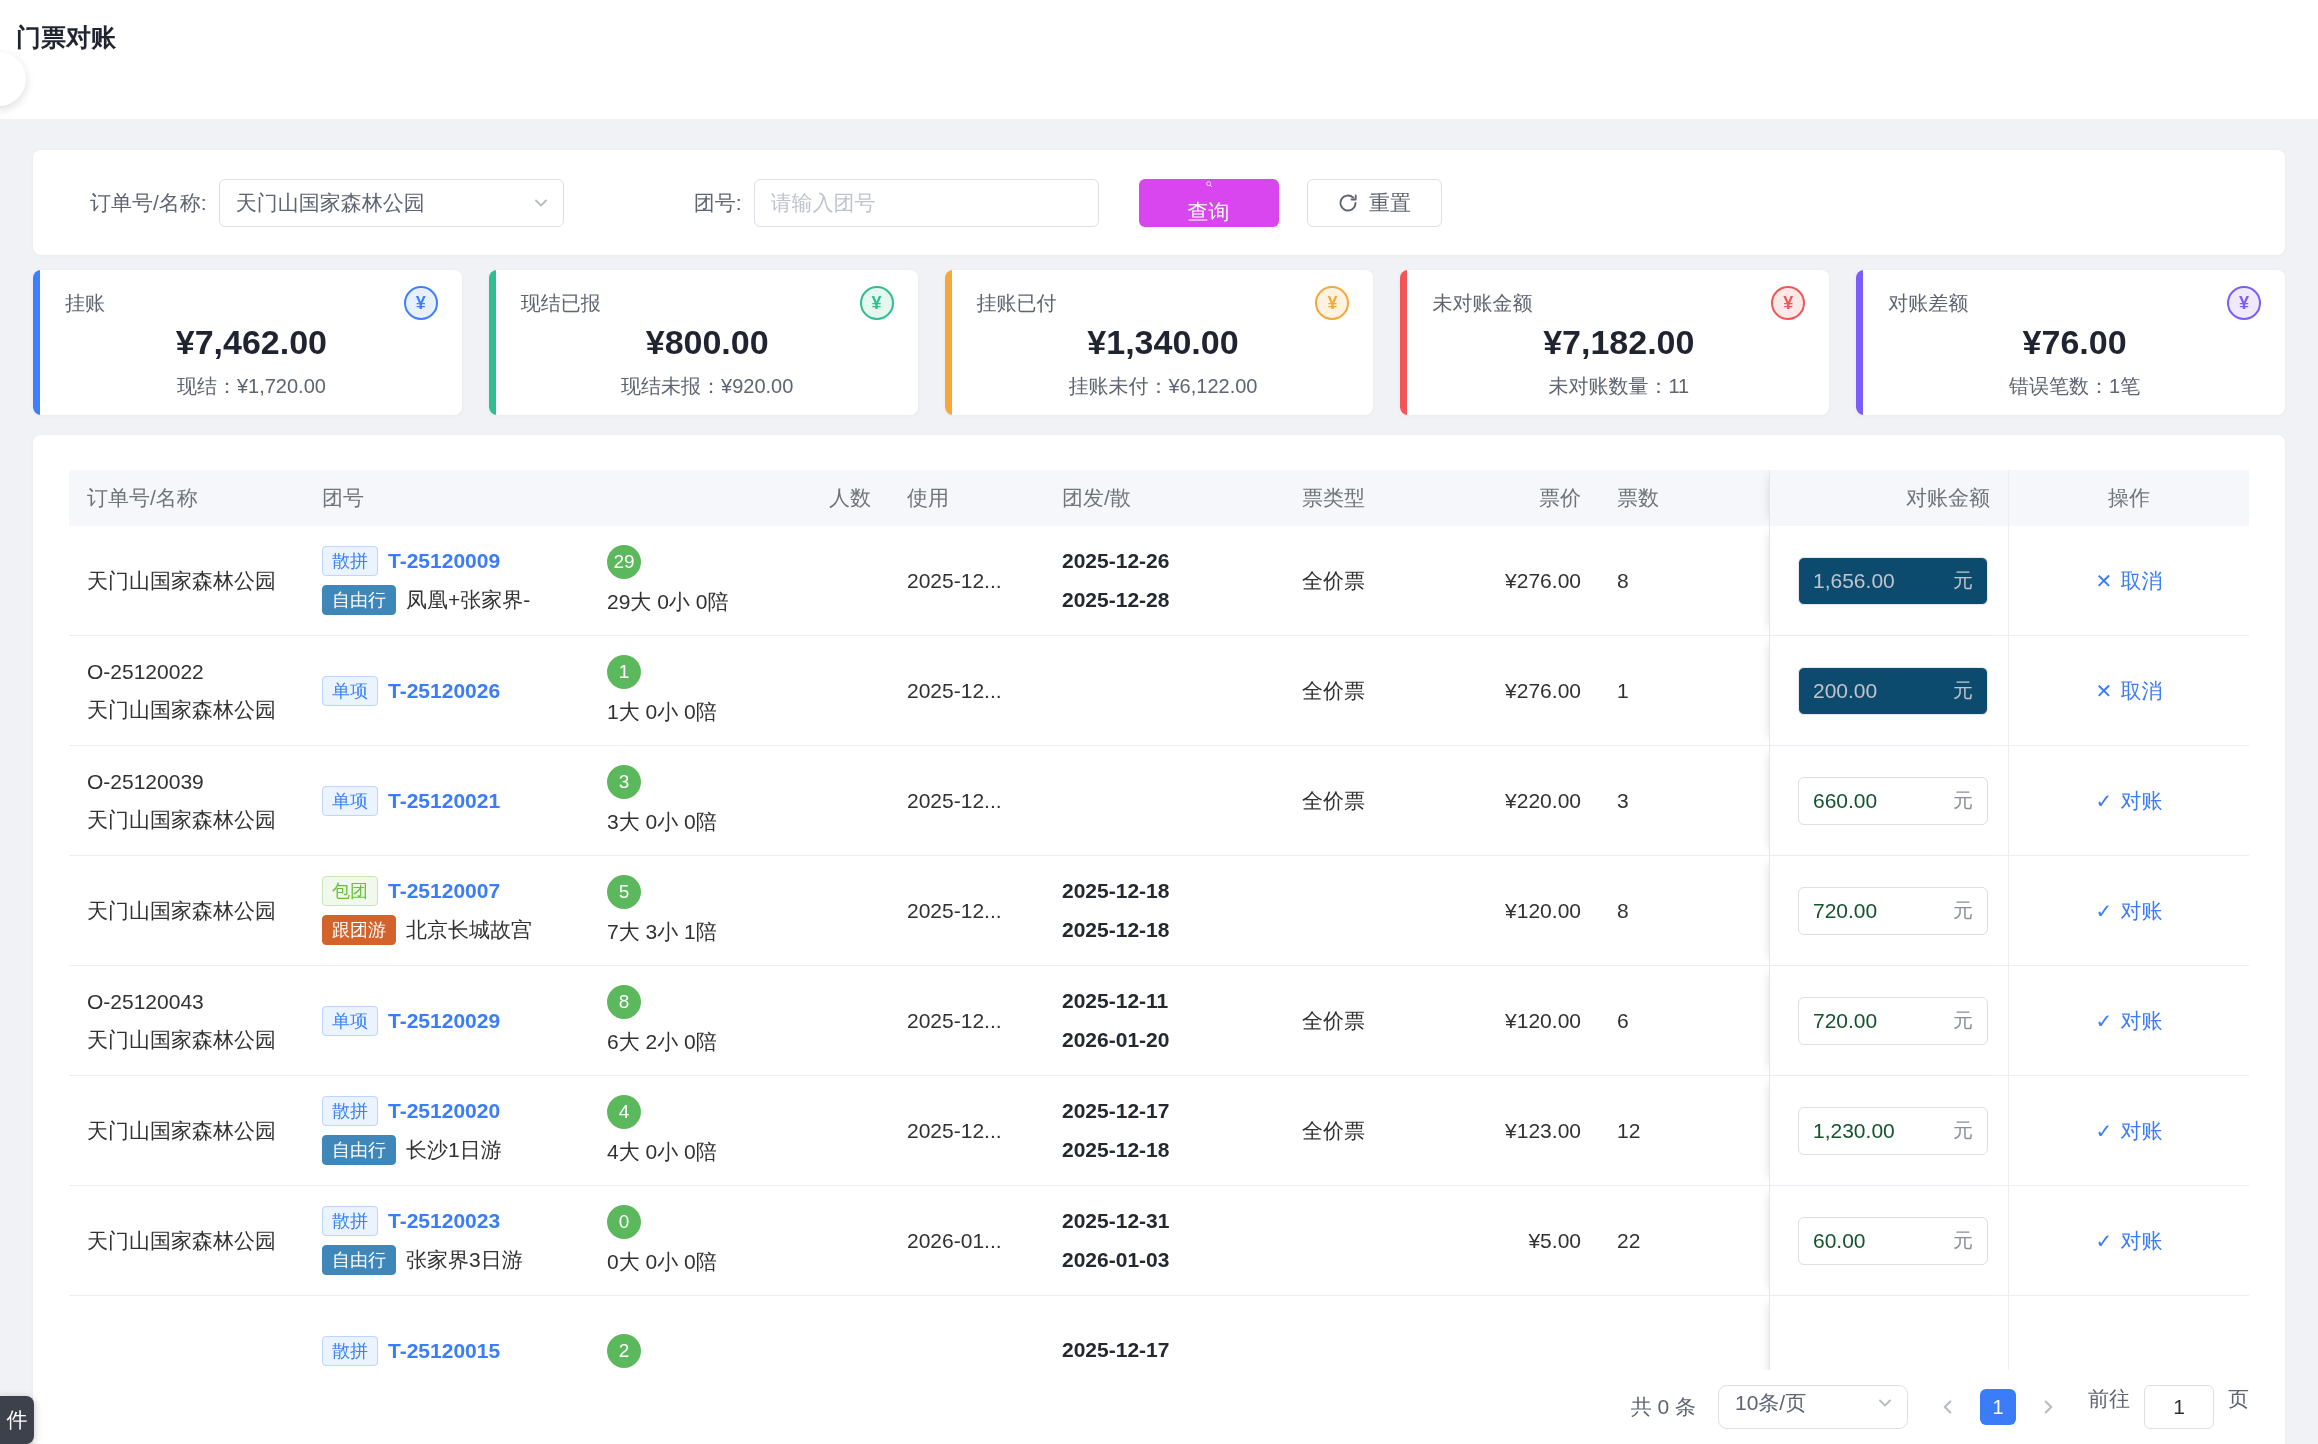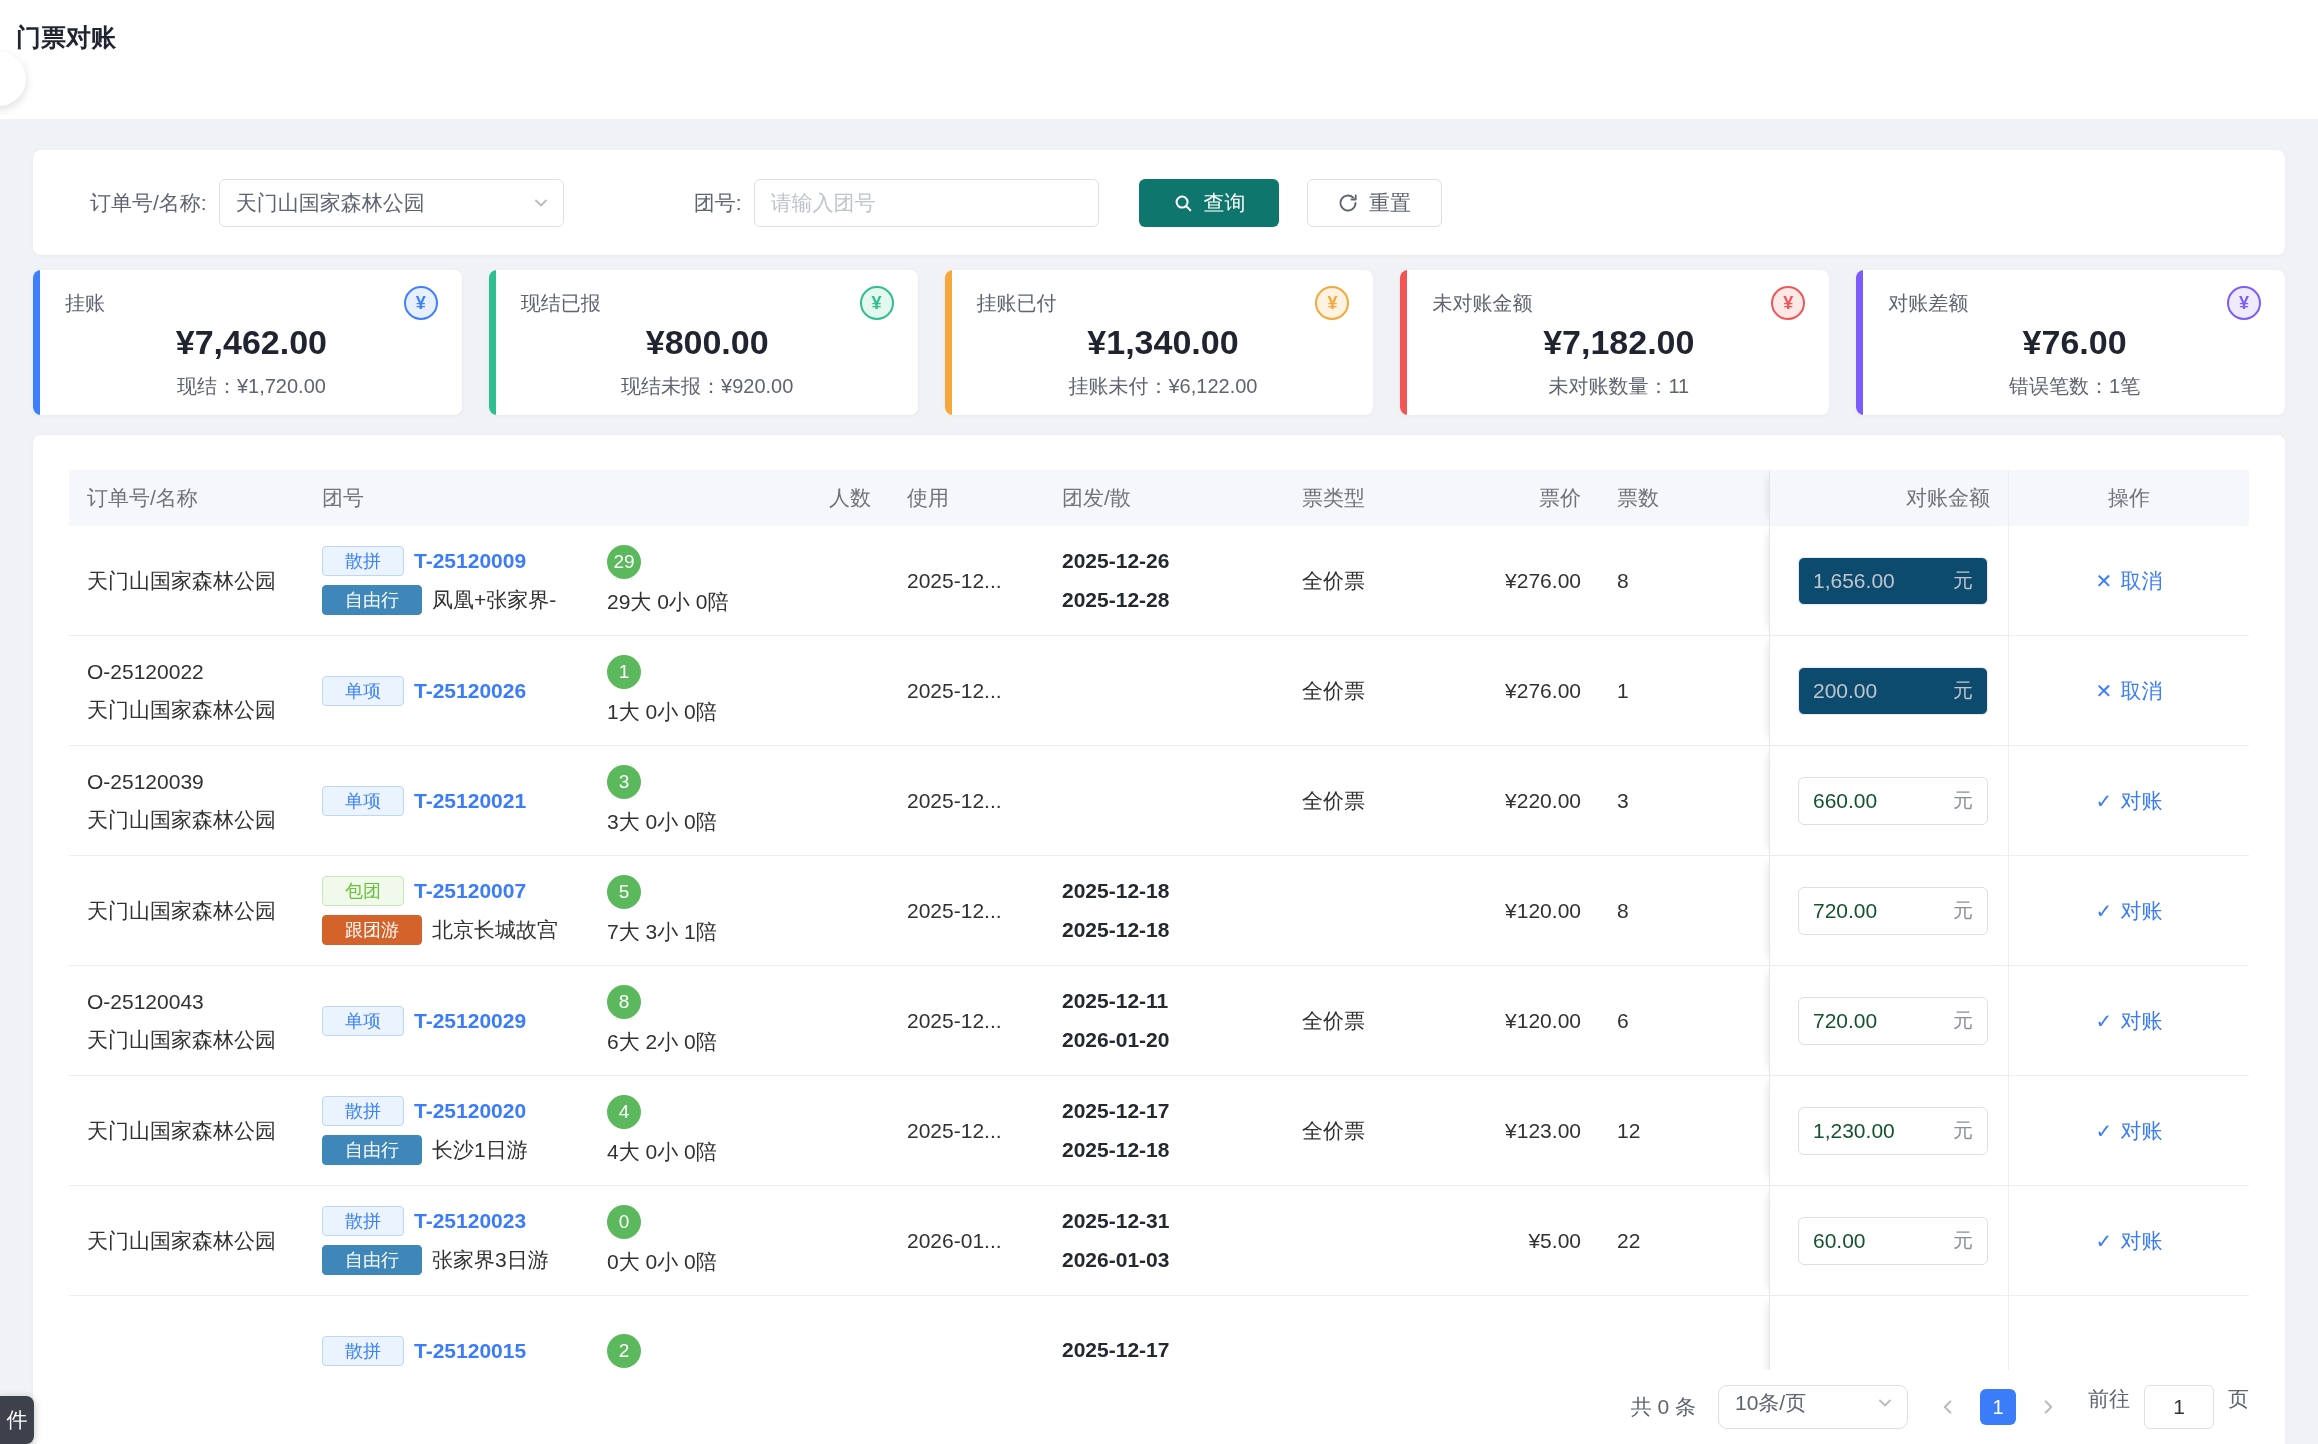--- a/index.html
+++ b/index.html
@@ -22,22 +22,22 @@
   .filter-card { margin:55px 33px 0; height:105px; background:#fff; border-radius:8px;
     display:flex; align-items:center; padding-left:57px; box-shadow:0 1px 4px rgba(31,45,61,0.04); }
   .field-label { font-size:21px; color:#5E6470; white-space:nowrap; }
   .select-box { width:345px; height:48px; border:1px solid #DCDFE6; border-radius:6px; background:#fff;
     display:flex; align-items:center; justify-content:space-between; padding:0 12px 0 16px; margin-left:12px; cursor:pointer; }
   .select-text { font-size:21px; color:#5E6470; white-space:nowrap; }
   .lbl-group { margin-left:130px; }
   .text-input { width:345px; height:48px; border:1px solid #DCDFE6; border-radius:6px; padding:0 16px;
     font-size:21px; color:#303133; margin-left:12px; outline:none; font-family:inherit; background:#fff; }
   .text-input::placeholder { color:#BFC4CC; }
-  .btn-primary { margin-left:40px; min-width:140px; height:48px; border-radius:6px; background:#0f766e; border:none;
-    color:#fff; font-size:21px; display:flex; align-items:center; justify-content:center; gap:10px; cursor:pointer; font-family:inherit; }
+  .btn-primary { margin-left:40px; min-width:140px; height:48px; border-radius:6px; background:#d946ef; border:none;
+    color:#fff; font-size:21px; display:flex; align-items:center; justify-content:center; gap:10px; cursor:pointer; font-family:inherit;flex-direction:column; }
   .btn-plain { margin-left:28px; min-width:135px; height:48px; border-radius:6px; background:#fff; border:1px solid #DCDFE6;
     color:#5E6470; font-size:21px; display:flex; align-items:center; justify-content:center; gap:10px; cursor:pointer; font-family:inherit; }
 
   
   .stats-row { margin:15px 33px 0; display:flex; gap:27px; }
   .stat-card { flex:1; height:145px; background:#fff; border-radius:8px; position:relative; overflow:hidden;
     box-shadow:0 1px 4px rgba(31,45,61,0.04); }
   .stat-bar { position:absolute; left:0; top:0; bottom:0; width:7px; background:var(--accent); }
   .stat-body { padding:16px 24px 0 32px; }
   .stat-top { display:flex; justify-content:space-between; align-items:center; }
@@ -62,21 +62,21 @@
   .td.c7 { align-items:flex-end; }
   .td.c8 { align-items:flex-start; }
   .td.c10 { align-items:center; }
   .th.c9, .td.c9 { border-left:1px solid #E2E6EE; border-right:1px solid #EBEEF5;
     box-shadow:-7px 0 9px -7px rgba(0,0,0,0.13); }
   .th.c9 { justify-content:flex-end; }
   .td.c9 { align-items:flex-end; padding-right:20px; }
 
   .cell-line { display:flex; align-items:center; gap:10px; white-space:nowrap; }
   .order-line { line-height:1.4; }
-  .tag { font-size:18px; padding:2px 22px; border-radius:4px; line-height:24px; white-space:nowrap; }
+  .tag { font-size:18px; padding:2px 9px; border-radius:4px; line-height:24px; white-space:nowrap; }
   .tag-blue   { color:#3B82F6; background:#EBF3FF; border:1px solid #BBD6FF; }
   .tag-green  { color:#67C23A; background:#F0F9EB; border:1px solid #C9E7B4; }
   .tag-fill-teal   { color:#fff; background:#3E87B8; border:1px solid #3E87B8; }
   .tag-fill-orange { color:#fff; background:#D4622B; border:1px solid #D4622B; }
   .group-link { color:#3B7CF8; font-weight:600; cursor:pointer; text-decoration:none; font-size:21px; }
   .route { color:#303133; }
   .num-circle { width:34px; height:34px; border-radius:50%; background:#5CB85C; color:#fff; font-size:19px;
     display:flex; align-items:center; justify-content:center; }
   .count-detail { font-size:21px; color:#303133; }
   .date-line { font-weight:700; color:#24292F; line-height:1.45; }

